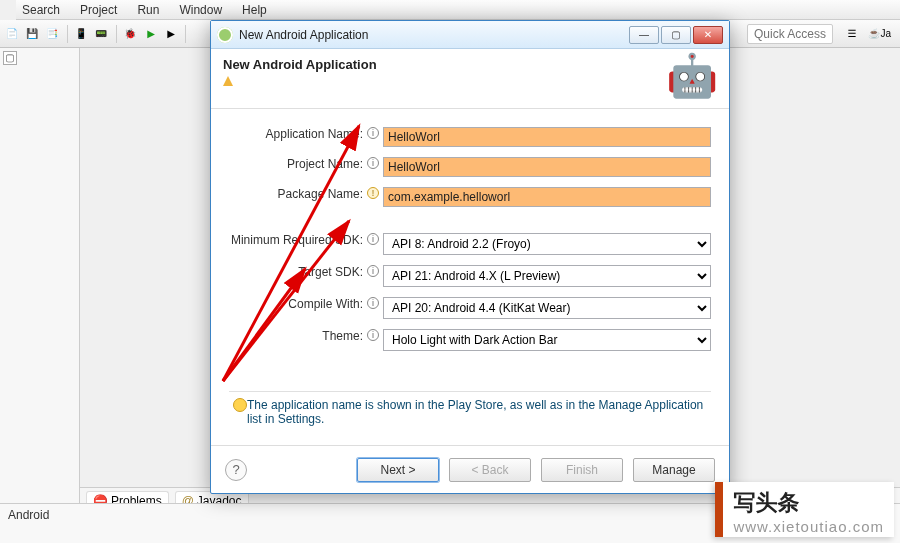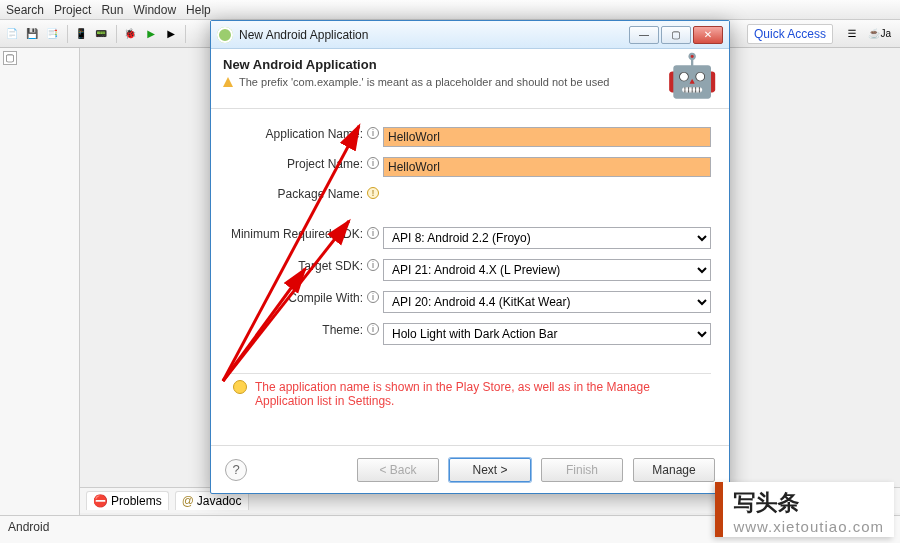--- a/index.html
+++ b/index.html
@@ -1,33 +1,33 @@
 <!DOCTYPE html>
 <html><head>
 <meta charset="utf-8">
 <style>
   * { box-sizing: border-box; font-family: "Segoe UI", Tahoma, Arial, sans-serif; }
   html, body { margin:0; padding:0; width:900px; height:543px; overflow:hidden; background:#f0f0f0; }
 
   
-  .menubar { height:20px; line-height:20px; padding:0 6px; font-size:12px; color:#333; display:flex; gap:10px; background:linear-gradient(#fcfcfc,#eaeaea); border-bottom:1px solid #ccc;}
+  .menubar { height:20px; line-height:20px; padding:0 6px; font-size:12px; color:#333; display:flex; gap:20px; background:linear-gradient(#fcfcfc,#eaeaea); border-bottom:1px solid #ccc;margin-left:16px;}
   .menubar span { cursor:default; }
 
   .toolbar { height:28px; background:linear-gradient(#fbfbfb,#e8e8e8); border-bottom:1px solid #c4c4c4; display:flex; align-items:center; padding:0 4px; gap:2px;}
   .tbtn { width:18px; height:18px; border:1px solid transparent; border-radius:2px; display:flex; align-items:center; justify-content:center; font-size:10px;}
   .tsep { width:1px; height:18px; background:#ccc; margin:0 3px;}
-  .quick-access { margin-left:auto; font-size:12px; color:#1d4ed8; padding:2px 6px; border:1px solid #ccc; background:#fff; border-radius:2px;}
+  .quick-access { margin-left:auto; font-size:12px; color:#737373; padding:2px 6px; border:1px solid #ccc; background:#fff; border-radius:2px;}
   .persp { display:flex; gap:2px; margin-left:8px;}
 
   .bodyarea { position:relative; display:flex; height:calc(543px - 48px); }
   .leftpane { width:80px; background:#f7f7f7; border-right:1px solid #ccc; position:relative;}
   .leftpane .xicon { position:absolute; top:3px; left:3px; width:14px; height:14px; border:1px solid #aaa; font-size:10px; text-align:center; line-height:12px; color:#555; background:#fff;}
   .tabsbottom { position:absolute; bottom:30px; left:80px; right:0; height:26px; background:#f5f5f5; border-top:1px solid #ccc; display:flex; align-items:center; padding:0 6px; gap:6px;}
   .tabsbottom .tab { font-size:12px; display:flex; align-items:center; gap:3px; padding:2px 6px; border:1px solid #ddd; border-bottom:none; border-radius:3px 3px 0 0; background:#fff;}
-  .statusbar { position:absolute; bottom:0; left:0; right:0; height:28px; padding:4px 8px; background:#f8f8f8; border-top:1px solid #ccc; font-size:12px; color:#333;}
+  .statusbar { position:absolute; bottom:0; left:0; right:0; height:40px; padding:4px 8px; background:#f8f8f8; border-top:1px solid #ccc; font-size:12px; color:#333;}
 
   
   .dialog { position:absolute; top:20px; left:210px; width:520px; height:474px; background:#fff; border:1px solid #3a82c4; border-top-width:1px; box-shadow:0 4px 20px rgba(0,0,0,0.35); border-radius:2px;}
   .dlg-titlebar { height:28px; background:linear-gradient(#f4f9fe,#d8ebfb); border-bottom:1px solid #b5d0e8; display:flex; align-items:center; padding:0 6px; font-size:12px; color:#222;}
   .dlg-titlebar .icon { width:16px; height:16px; margin-right:6px; background:#9bcd6e; border-radius:50%; box-shadow:inset 0 0 0 2px #fff; }
   .winbtns { margin-left:auto; display:flex; gap:2px;}
   .winbtn { width:30px; height:18px; border:1px solid #8fa8bf; border-radius:2px; display:flex; align-items:center; justify-content:center; background:linear-gradient(#fbfdff,#dfeaf5); font-size:10px; color:#333;}
   .winbtn.close { background:linear-gradient(#f5a7a0,#d65043); color:#fff; border-color:#a53a31;}
 
   .dlg-headpanel { padding:8px 12px 14px; border-bottom:1px solid #dedede; position:relative; min-height:60px;}
@@ -37,21 +37,21 @@
   .android-mascot { position:absolute; right:10px; top:6px; font-size:42px; color:#a4c639; line-height:1;}
 
   .form { padding:18px 18px 4px; font-size:12px; color:#333; }
   .frow { display:flex; align-items:flex-start; margin-bottom:10px; position:relative;}
   .flabel { width:138px; text-align:right; padding-right:4px; color:#333;}
   .finfo { width:12px; height:12px; border:1px solid #888; border-radius:50%; font-size:9px; text-align:center; line-height:10px; color:#666; margin-right:4px; background:#fff;}
   .finput { flex:1; height:20px; border:1px solid #abadb3; padding:1px 4px; font-size:12px; color:#222; background:#fdba74;}
   .fselect { flex:1; height:22px; border:1px solid #abadb3; font-size:12px; background:#fff; padding:1px 4px;}
   .gap { height:16px;}
 
-  .note { margin:14px 18px 0; padding:6px 4px; font-size:12px; color:#ef4444; border-top:1px solid #e0e0e0; display:flex; gap:8px;}
+  .note { margin:26px 18px 0; padding:6px 4px; font-size:12px; color:#0c4a6e; border-top:1px solid #e0e0e0; display:flex; gap:0;}
   .bulb { width:14px; height:14px; border-radius:50%; background:#ffd34e; border:1px solid #d0a020; flex:none;}
 
   .dlg-buttons { position:absolute; bottom:0; left:0; right:0; height:48px; border-top:1px solid #ddd; display:flex; align-items:center; padding:0 14px; justify-content:flex-end; gap:10px;}
   .dlg-buttons .help { width:22px; height:22px; border:1px solid #aaa; border-radius:50%; text-align:center; line-height:20px; font-size:13px; color:#666; margin-right:auto; background:#fafafa;}
   .wbtn { min-width:82px; height:24px; border:1px solid #acacac; border-radius:2px; background:linear-gradient(#fdfdfd,#e7e7e7); font-size:12px; color:#333;}
   .wbtn.disabled { color:#aaa; }
   .wbtn.primary { border-color:#4a90d9; box-shadow:0 0 0 1px rgba(74,144,217,0.6);}
 
   
   svg.arrows { position:absolute; top:0; left:0; width:520px; height:460px; pointer-events:none;}
@@ -119,39 +119,39 @@
       <div class="winbtn">—</div>
       <div class="winbtn">▢</div>
       <div class="winbtn close">✕</div>
     </div>
   </div>
 
   <div class="dlg-headpanel">
     <h3>New Android Application</h3>
     <div class="sub">
       <span class="warnicon"></span>
-      <span>The prefix 'com.example.' is meant as a placeholder and should not be used</span>
     </div>
     <div class="android-mascot">🤖</div>
   </div>
 
   <div class="form">
     <div class="frow">
       <span class="flabel">Application Name:</span>
       <span class="finfo">i</span>
       <input class="finput" value="HelloWorl" style="">
     </div>
     <div class="frow">
       <span class="flabel">Project Name:</span>
       <span class="finfo">i</span>
       <input class="finput" value="HelloWorl" style="">
     </div>
     <div class="frow">
       <span class="flabel">Package Name:</span>
       <span class="finfo" style="border-color:#d0a020;color:#a07000;background:#fff4d0;">!</span>
+      <input class="finput" value="com.example.helloworl" style="">
     </div>
 
     <div class="gap"></div>
 
     <div class="frow">
       <span class="flabel">Minimum Required SDK:</span>
       <span class="finfo">i</span>
       <select class="fselect"><option>API 8: Android 2.2 (Froyo)</option></select>
     </div>
     <div class="frow">
@@ -171,22 +171,22 @@
     </div>
   </div>
 
   <div class="note">
     <span class="bulb"></span>
     <span>The application name is shown in the Play Store, as well as in the Manage Application list in Settings.</span>
   </div>
 
   <div class="dlg-buttons">
     <div class="help">?</div>
+    <button class="wbtn primary">Next &gt;</button>
     <button class="wbtn disabled">&lt; Back</button>
-    <button class="wbtn primary">Next &gt;</button>
     <button class="wbtn disabled">Finish</button>
     <button class="wbtn">Manage</button>
   </div>
 
   <svg class="arrows">
     <defs>
       <marker id="ah" markerWidth="10" markerHeight="10" refX="8" refY="3" orient="auto">
         <path d="M0,0 L9,3 L0,6 Z" fill="#d00"></path>
       </marker>
     </defs>

